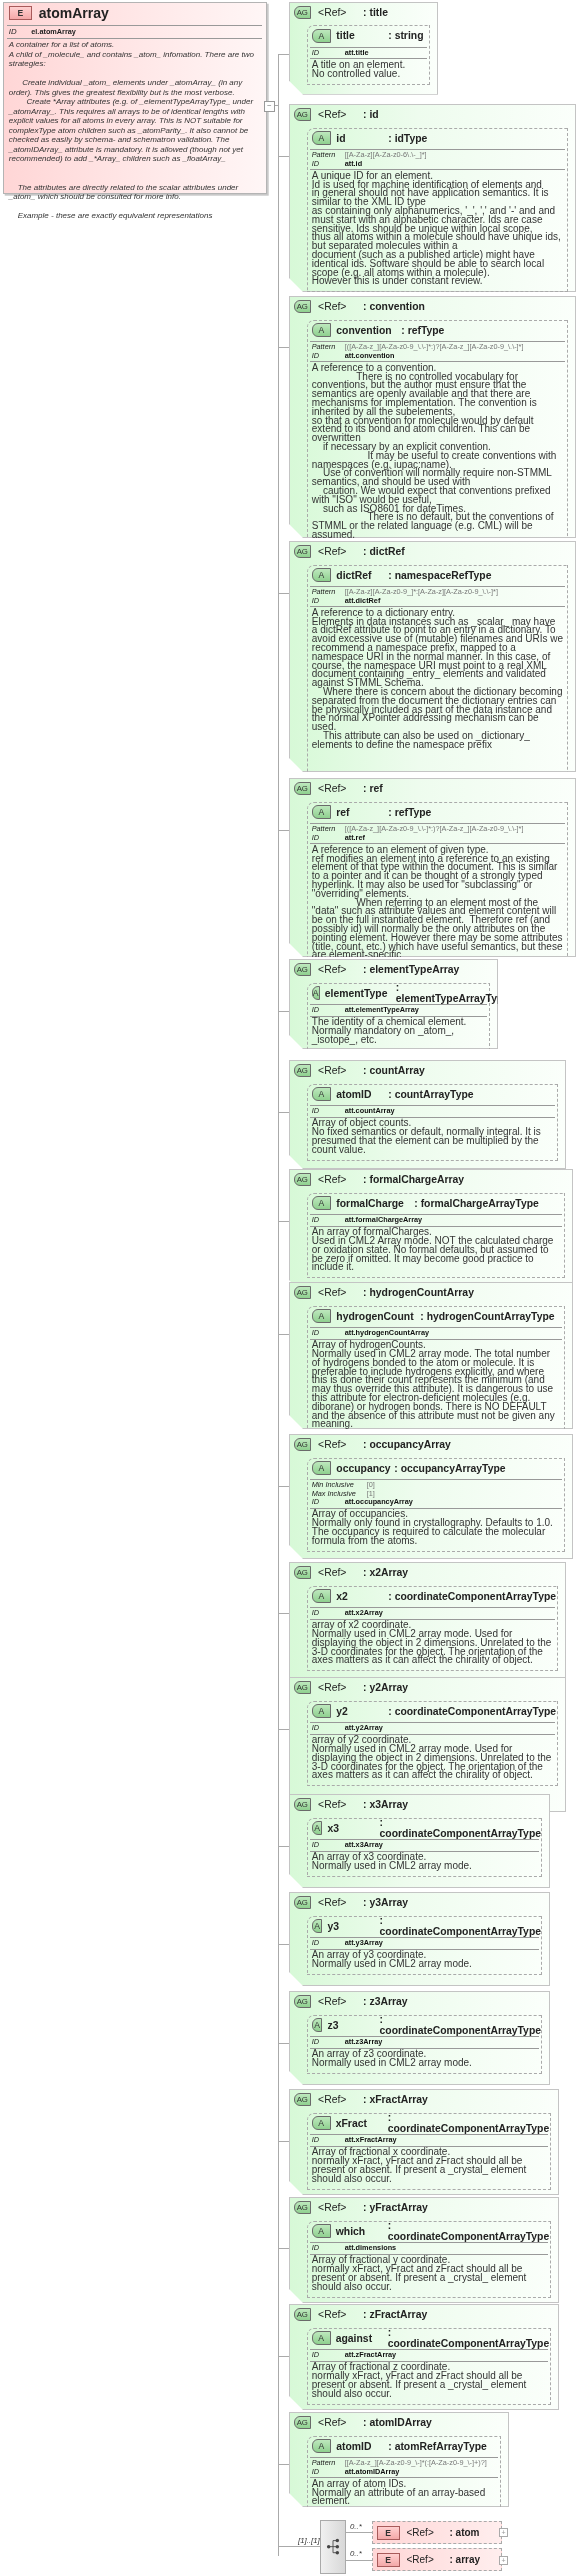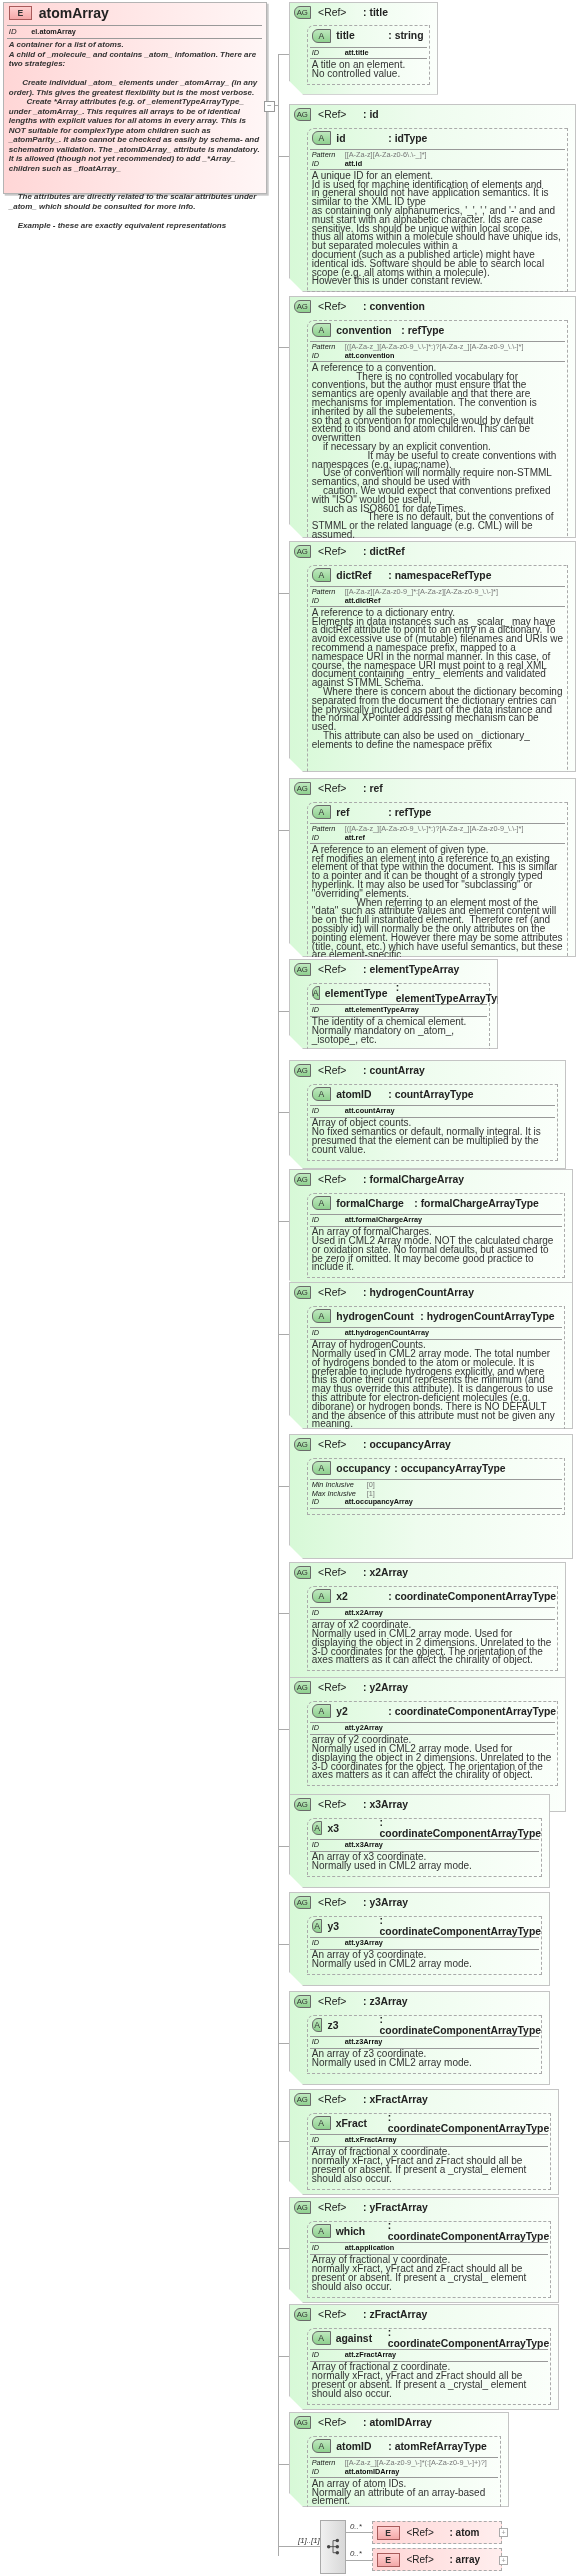--- a/index.html
+++ b/index.html
@@ -12,21 +12,21 @@
           border:0.9px solid #b4b4b4; box-shadow:1.7px 1.7px 0 #c8c8c8; }
   .elem .hdr { height:21px; display:flex; align-items:center; padding-left:5.2px; }
   .badge-e { display:inline-block; width:21px; height:12px; border:0.9px solid #a85a5a;
              background:linear-gradient(#ffd0d0,#f4a8a8); color:#333; font-size:8.6px; font-weight:bold;
              text-align:center; line-height:12px; margin-right:7px; }
   .elem .title { font-weight:bold; font-size:14px; }
   .elem .idrow { border-top:0.9px solid #999; border-bottom:0.9px solid #999; margin:1.7px 3.5px 0 3.5px;
                  font-size:7.8px; height:11.2px; line-height:11.2px; display:flex; }
   .lab { font-style:italic; width:22.5px; padding-left:1.7px; }
   .val { font-weight:bold; font-size:7.3px; }
-  .elem .doc { font-size:8px; font-style:italic; color:#333; padding:1.7px 5.2px; white-space:pre-wrap; line-height:9.5px;font-weight:bold; }
+  .elem .doc { font-size:8px; font-style:italic; color:#333; padding:1.7px 5.2px; white-space:pre-wrap; line-height:9.5px; }
 
   .collapse-box { position:absolute; left:264px; top:101px; width:8.6px; height:8.6px; border:0.9px solid #999;
                   background:#fff; font-size:7.8px; line-height:7.8px; text-align:center; color:#777; }
 
   
   .vline { position:absolute; left:278px; top:54px; width:0.9px; height:2502px; background:#aaa; }
   .hline { position:absolute; height:0.9px; background:#aaa; }
 
   
   .ag { position:absolute; left:289px; border:0.9px solid #c4c4c4;
@@ -358,20 +358,22 @@
           </div>
           <div class="prow">
       <span class="pl wide">Max Inclusive</span>
       <span class="pv">[1]</span>
           </div>
           <div class="prow">
       <span class="pl">ID</span>
       <span class="pv b">att.occupancyArray</span>
           </div>
         </div>
+      <div class="adoc">Array of occupancies.
+Normally only found in crystallography. Defaults to 1.0. The occupancy is required to calculate the molecular formula from the atoms.</div>
     </div>
     </div>
     <div class="hline" style="left: 279px; top: 1486px; width: 9.5px;"></div>
     <div class="ag" style="top: 1562px; width: 275px; height: 133px;">
     <div class="aghdr">
       <span class="badge-ag">AG</span>
       <span class="ref">&lt;Ref&gt;</span>
       <span class="agname">: x2Array</span>
     </div>
     <div class="attr">
@@ -514,21 +516,21 @@
     </div>
     <div class="attr">
       <div class="ahdr">
         <span class="badge-a">A</span>
         <span class="aname" style="min-width:52px">which</span>
         <span class="atype">: coordinateComponentArrayType</span>
       </div>
       <div class="props">
           <div class="prow">
       <span class="pl">ID</span>
-      <span class="pv b">att.application</span>
+      <span class="pv b">att.dimensions</span>
           </div>
         </div>
       <div class="adoc">Array of fractional y coordinate.
 normally xFract, yFract and zFract should all be present or absent. If present a _crystal_ element should also occur.</div>
     </div>
     </div>
     <div class="hline" style="left: 279px; top: 2248px; width: 9.5px;"></div>
     <div class="ag" style="top: 2304px; width: 268px; height: 104px;">
     <div class="aghdr">
       <span class="badge-ag">AG</span>

